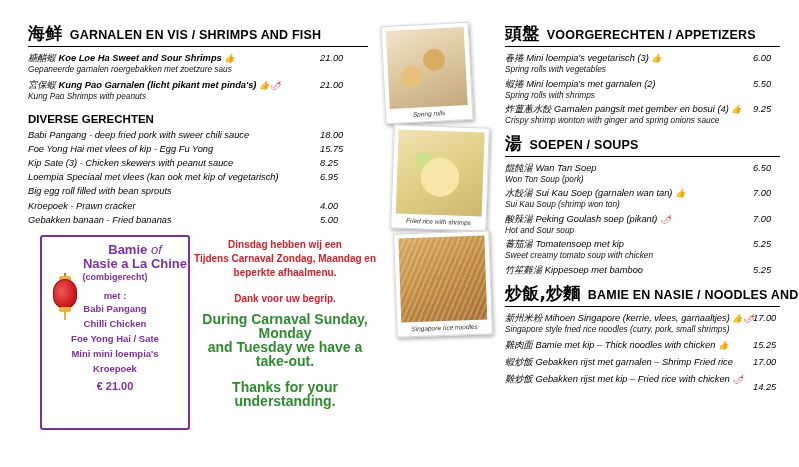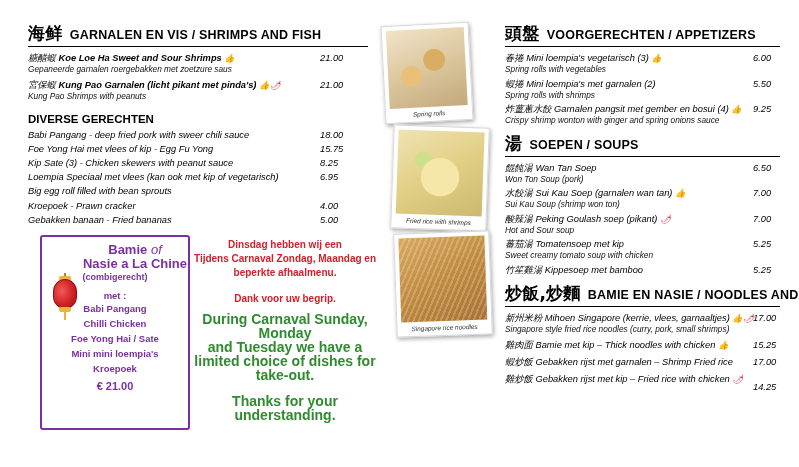--- a/index.html
+++ b/index.html
@@ -247,21 +247,20 @@
   <div id="notice-nl">
     <div>Dinsdag hebben wij een</div>
     <div>Tijdens Carnaval Zondag, Maandag en</div>
     <div>beperkte afhaalmenu.</div>
     <span class="thanks">Dank voor uw begrip.</span>
   </div>
 
   <div id="notice-en">
     <div>During Carnaval Sunday, Monday</div>
     <div>and Tuesday we have a</div>
-    <div>limited choice of dishes for</div>
     <div>take-out.</div>
     <span class="thanks">Thanks for your understanding.</span>
   </div>
 
   <div class="polaroid" id="photo-springrolls">
     <div class="ph"></div>
     <div class="cap">Spring rolls</div>
   </div>
   <div class="polaroid" id="photo-friedrice">
     <div class="ph"></div>

